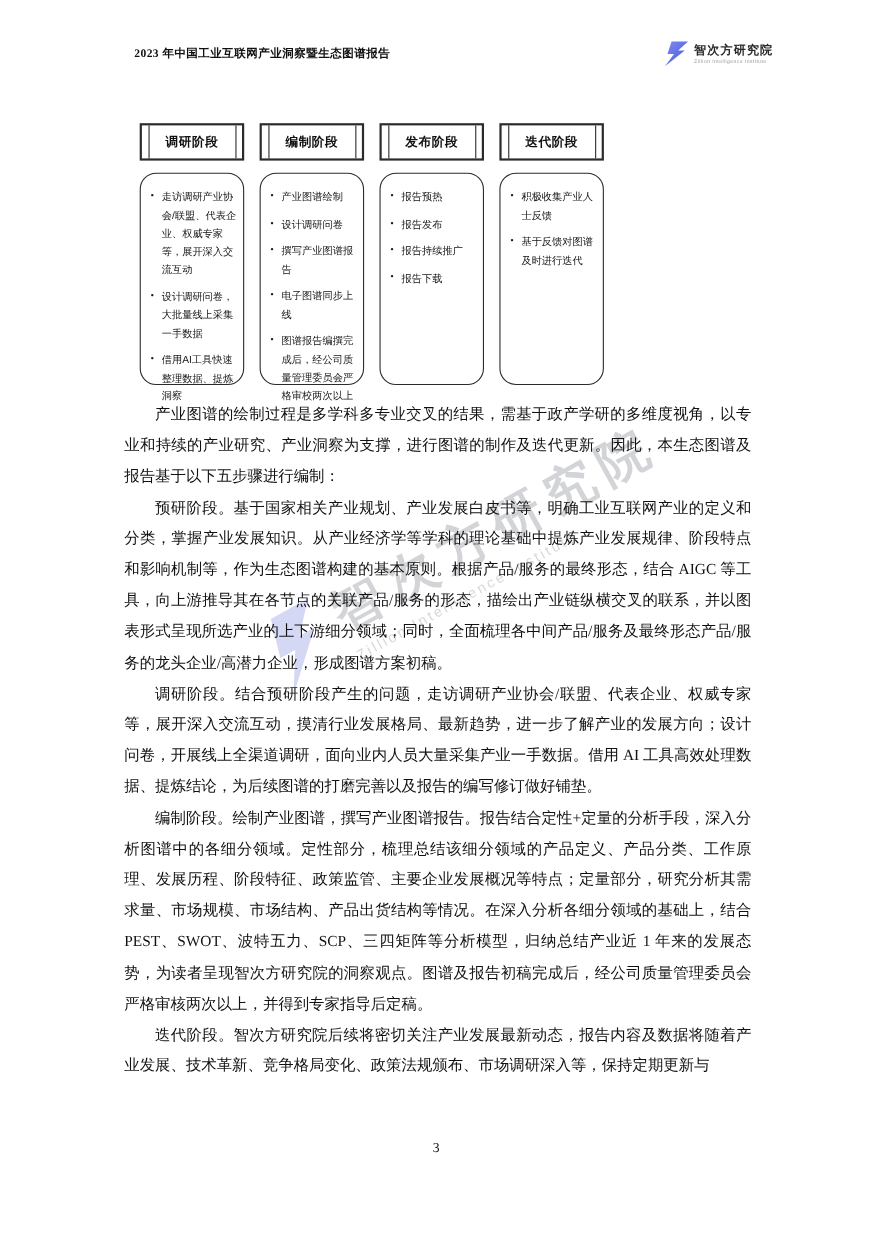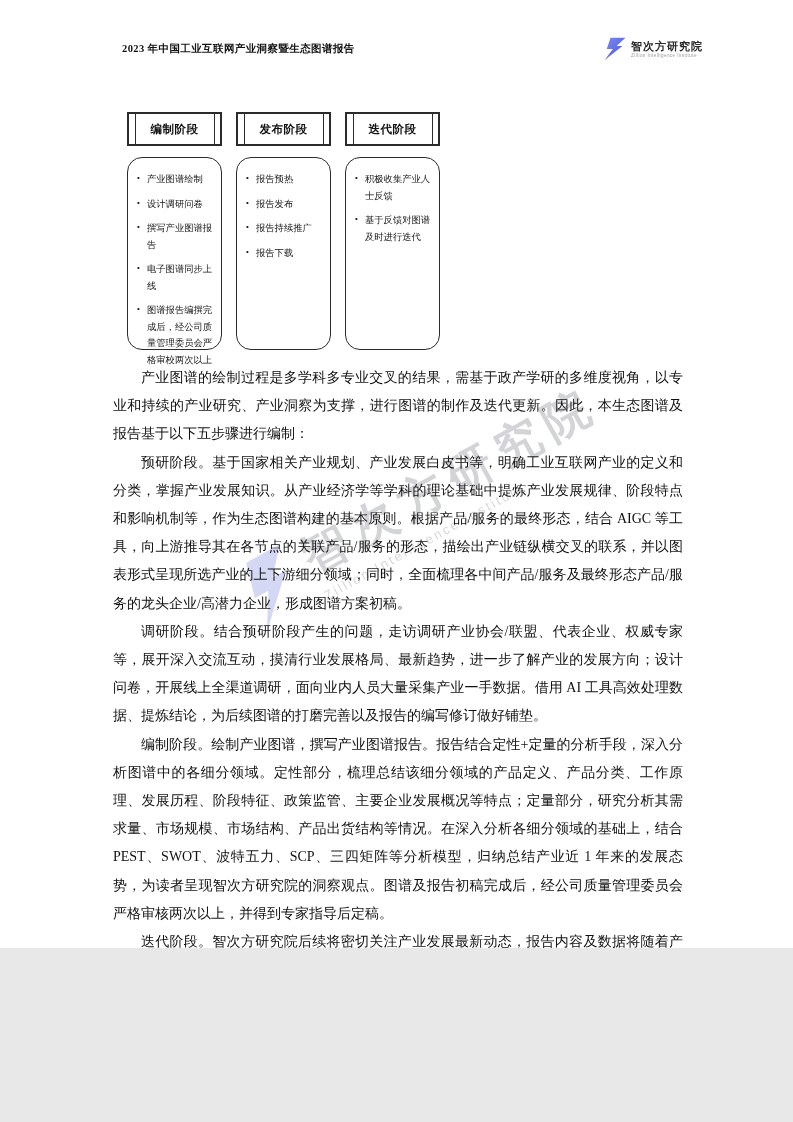--- a/index.html
+++ b/index.html
@@ -1,17 +1,17 @@
 <!DOCTYPE html>
 <html><head>
 <meta charset="utf-8">
 <style>
   html,body { margin:0; padding:0; background:#e8e8e8; }
   .page {
-    position:relative; width:793px; height:948px; margin:0 auto;
+    position:relative; width:793px; height:1122px; margin:0 auto;
     background:#ffffff; overflow:hidden;
     font-family:"Liberation Serif","DejaVu Serif",serif; color:#111;
   }
 
   
   .hdr { position:absolute; top:36px; left:122px; right:90px;
          display:flex; justify-content:space-between; align-items:flex-start; }
   .hdr-title { font-size:10.5px; font-weight:600; letter-spacing:.4px; padding-top:6px; }
   .logo { display:flex; align-items:center; gap:4px; }
   .logo-mark { width:24px; height:26px; flex:none; }
@@ -83,20 +83,28 @@
       <span class="logo-txt">
         <span class="logo-name">智次方研究院</span>
         <span class="logo-tag">Zillion Intelligence Institute</span>
       </span>
     </div>
   </div>
 
   <div class="flow">
 
 
+    <div class="stage">
+      <div class="stage-hdr">调研阶段</div>
+      <div class="stage-body">
+        <div class="bullet">走访调研产业协会/联盟、代表企业、权威专家等，展开深入交流互动</div>
+        <div class="bullet">设计调研问卷，大批量线上采集一手数据</div>
+        <div class="bullet">借用AI工具快速整理数据、提炼洞察</div>
+      </div>
+    </div>
 
     <div class="stage">
       <div class="stage-hdr">编制阶段</div>
       <div class="stage-body">
         <div class="bullet">产业图谱绘制</div>
         <div class="bullet">设计调研问卷</div>
         <div class="bullet">撰写产业图谱报告</div>
         <div class="bullet">电子图谱同步上线</div>
         <div class="bullet">图谱报告编撰完成后，经公司质量管理委员会严格审校两次以上</div>
       </div>

